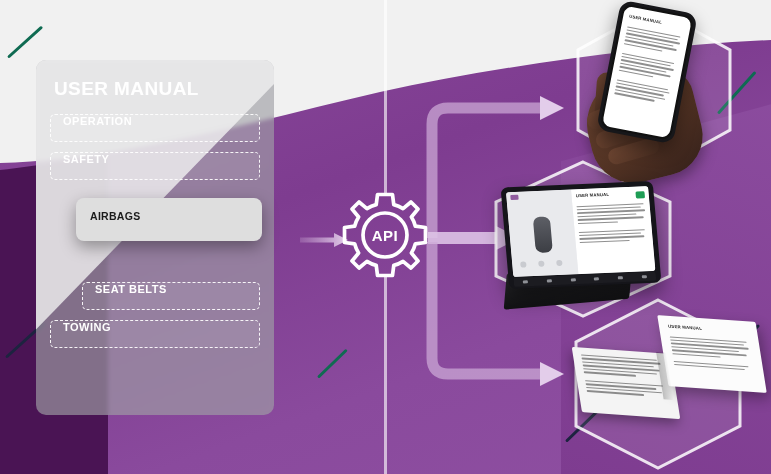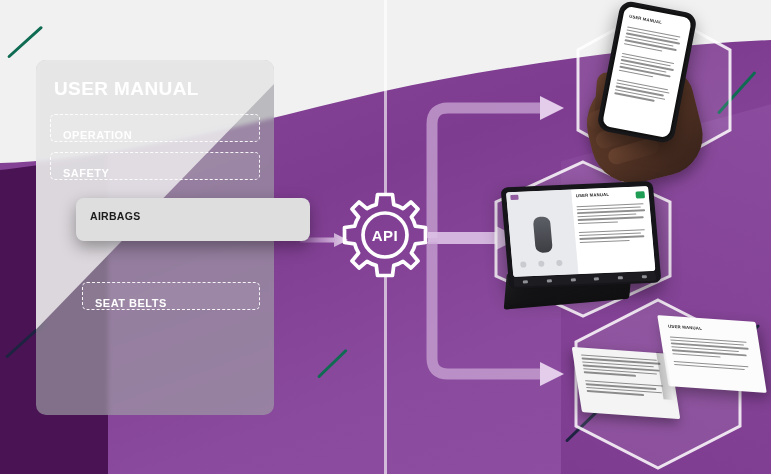--- a/index.html
+++ b/index.html
@@ -70,31 +70,31 @@
     letter-spacing:.4px;
   }
   .menu { position:relative; z-index:3; margin-top:14px; }
   .menu-item {
     position:relative;
     margin: 0 14px 10px 14px;
     height: 28px;
     border: 1.6px dashed rgba(255,255,255,.92);
     border-radius: 5px;
     background: rgba(255,255,255,.07);
-    display:flex; align-items:flex-end;
+    display:flex; align-items:flex-start;
     padding-left: 12px;
     color:#fff; font-size:11px; font-weight:bold; letter-spacing:.5px;
   }
   .menu-item.indent { margin-left: 46px; }
   .menu-spacer { height: 92px; }
 
   
   .airbags-card {
     position:absolute; left: 76px; top: 198px;
-    width: 234px;
+    width: 186px;
     background: #dedede;
     border-radius: 8px;
     box-shadow: 0 6px 16px rgba(0,0,0,.35);
     padding: 12px 24px 14px 14px;
     z-index: 20;
   }
   .airbags-title {
     font-size:10.5px; font-weight:bold; color:#1b1b1b;
     letter-spacing:.3px; margin-bottom:5px;
   }
@@ -203,20 +203,23 @@
     <div class="menu">
       <div class="menu-item">
         <span>OPERATION</span>
       </div>
       <div class="menu-item">
         <span>SAFETY</span>
       </div>
       <div class="menu-spacer"></div>
       <div class="menu-item indent">
         <span>SEAT BELTS</span>
+      </div>
+      <div class="menu-item">
+        <span>TOWING</span>
       </div>
     </div>
   </div>
 
   <div class="airbags-card">
     <div class="airbags-title">AIRBAGS</div>
   </div>
 
   <svg class="arrow-in" viewBox="0 0 48 14">
     <defs>

